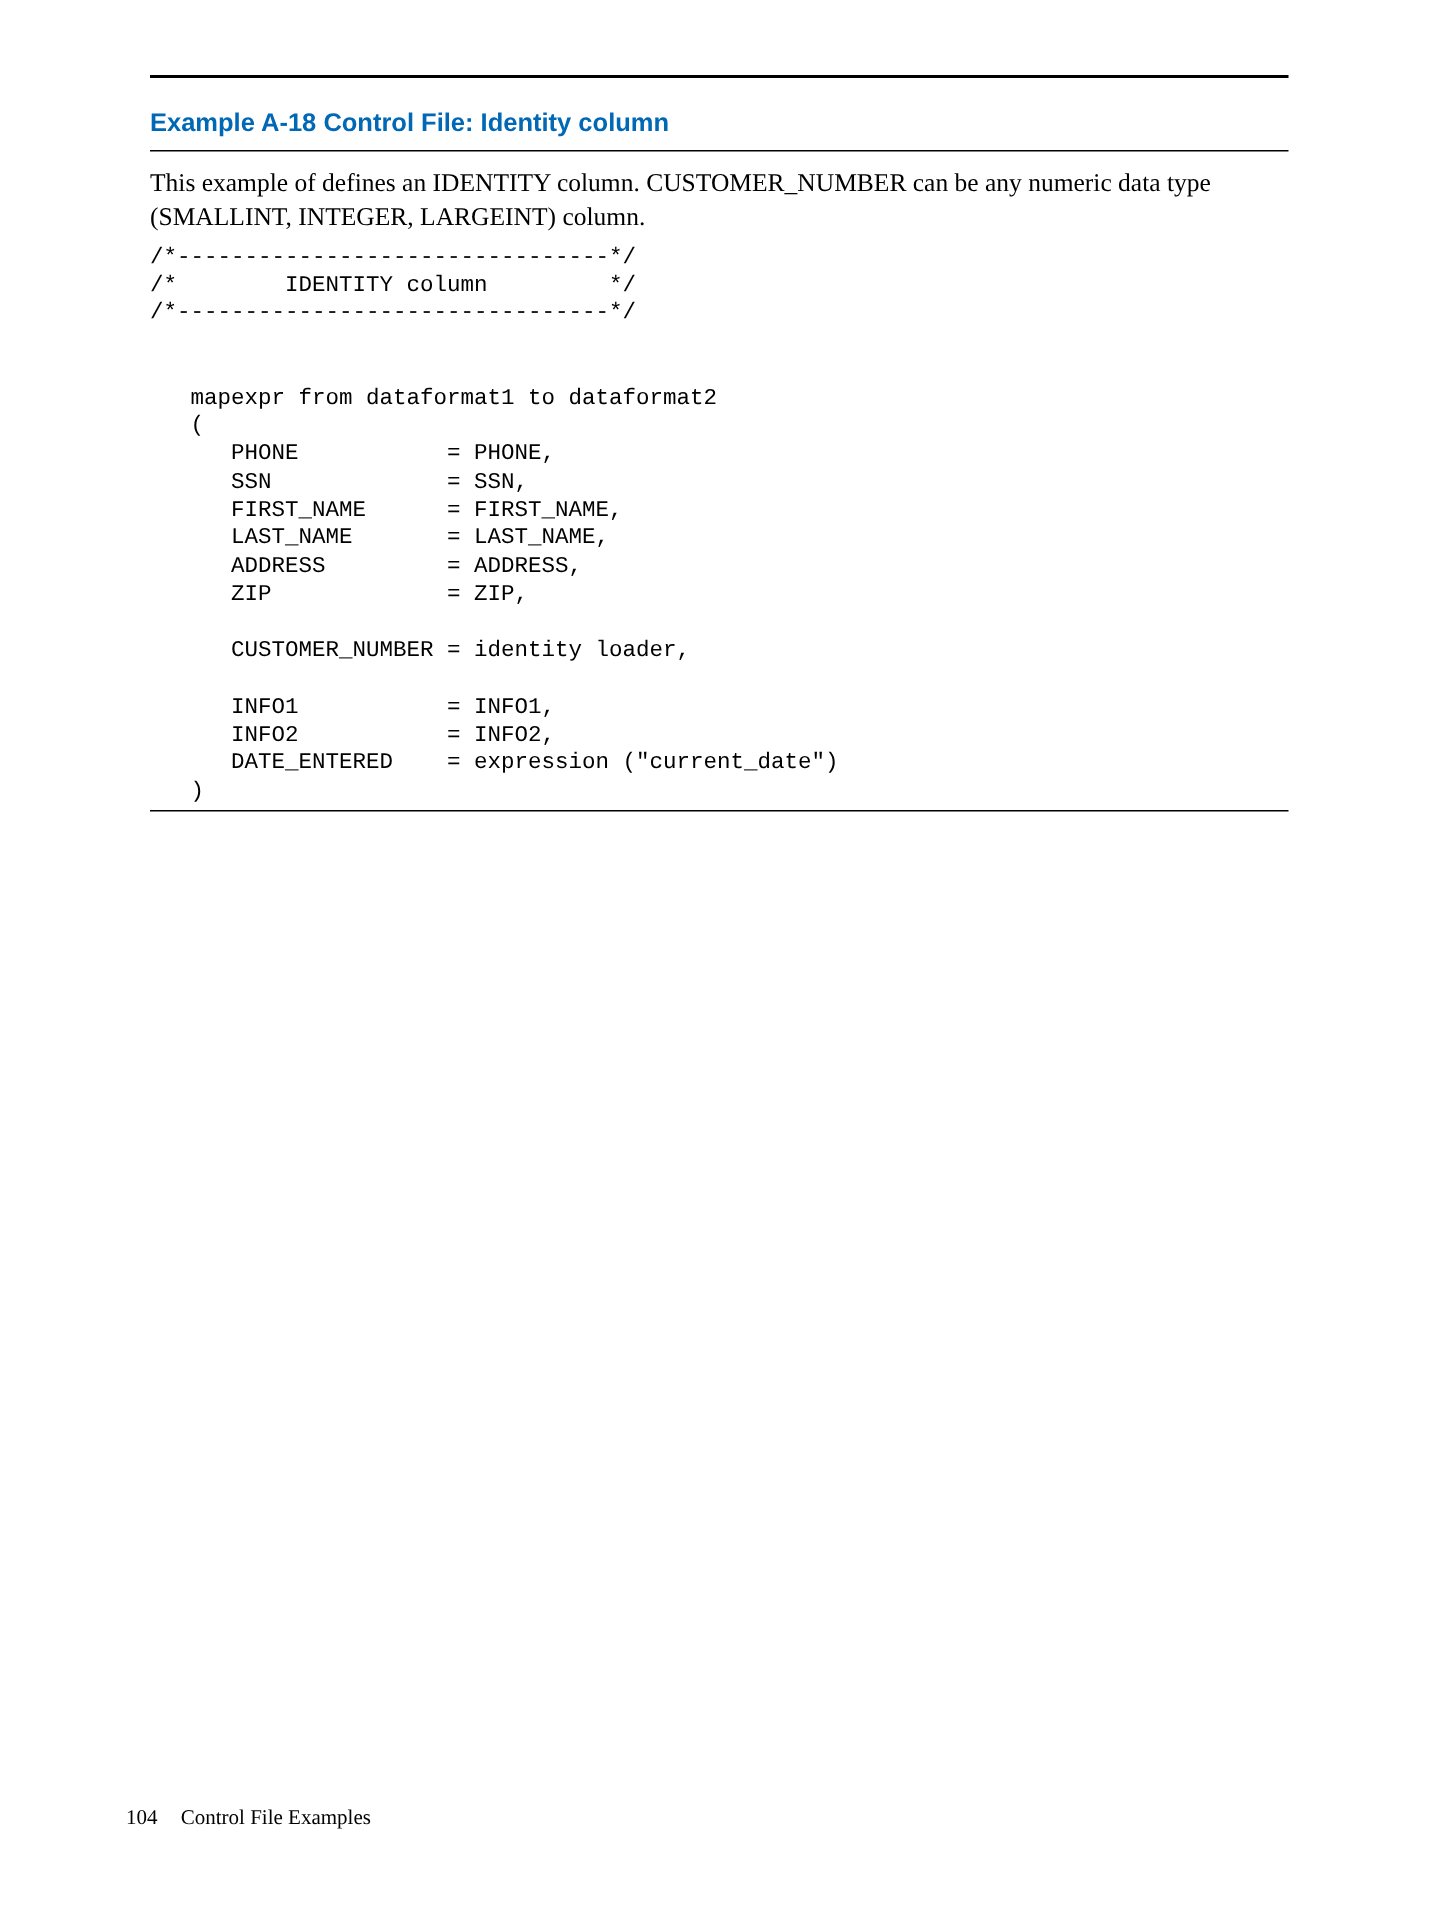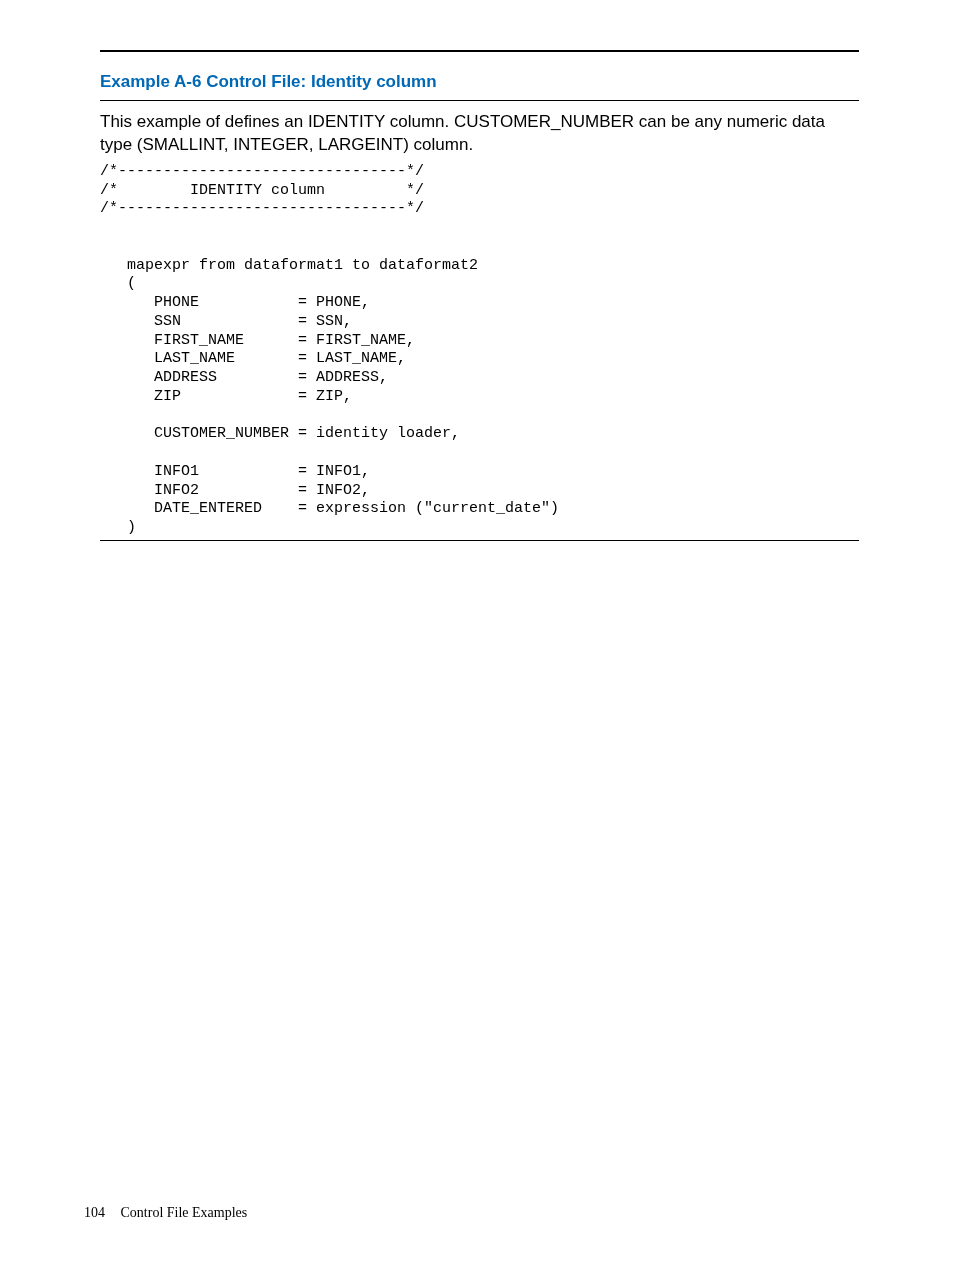--- a/index.html
+++ b/index.html
@@ -24,21 +24,21 @@
       font-weight: bold;
       color: #0068b5;
       font-size: 17px;
       margin-bottom: 8px;
     }
     .title-rule {
       border-top: 1px solid #000;
       margin-bottom: 10px;
     }
     .description {
-      font-family: Liberation Sans, sans-serif;
+      font-family: Liberation Serif, serif;
       font-size: 17px;
       color: #000;
       line-height: 1.35;
       margin-bottom: 6px;
     }
     .code-block {
       font-family: 'Courier New', Courier, monospace;
       font-size: 15px;
       color: #000;
       white-space: pre;
@@ -58,21 +58,21 @@
     }
     .page-num {
       margin-right: 12px;
     }
   </style>
 </head>
 <body>
 
 <div class="top-rule"></div>
 
-<div class="example-title">Example A-6 Control File: Identity column</div>
+<div class="example-title">Example A-18 Control File: Identity column</div>
 
 <div class="title-rule"></div>
 
 <div class="description">This example of defines an IDENTITY column. CUSTOMER_NUMBER can be any numeric data type (SMALLINT, INTEGER, LARGEINT) column.</div>
 
 <div class="code-block">/*--------------------------------*/
 /*        IDENTITY column         */
 /*--------------------------------*/
 
 

